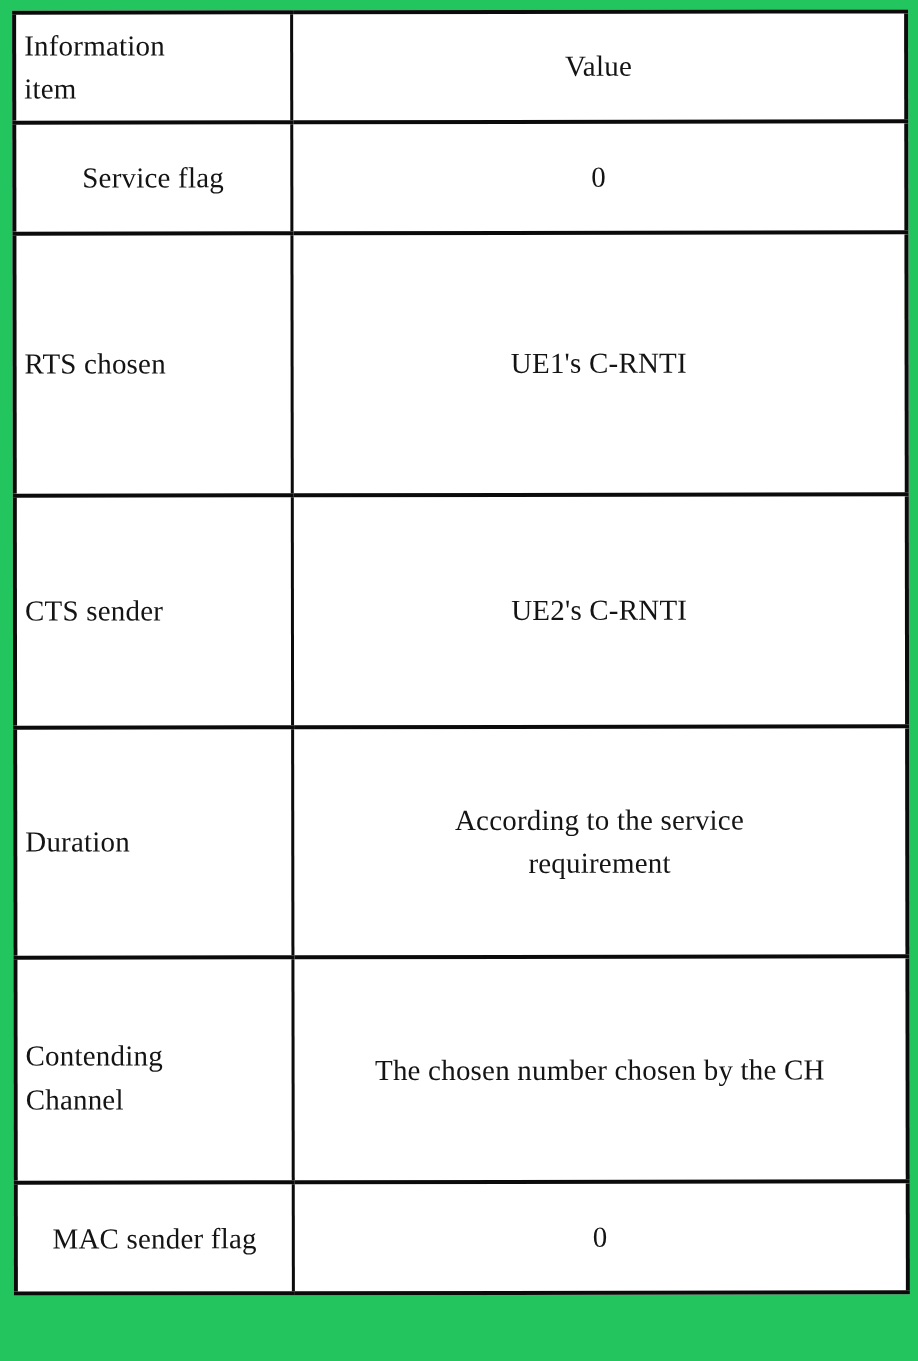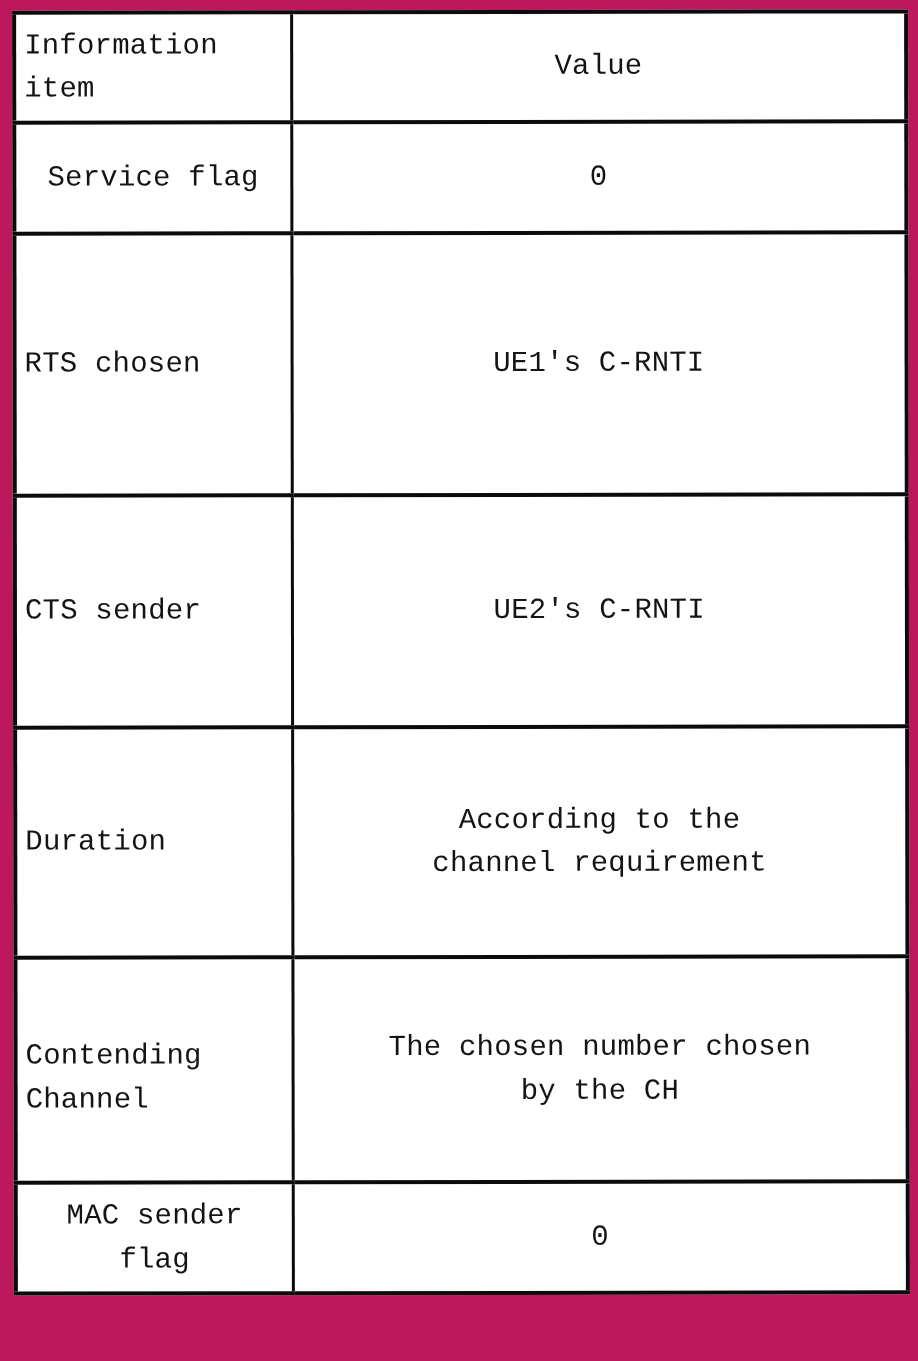--- a/index.html
+++ b/index.html
@@ -4,22 +4,22 @@
 <style>
   html, body {
     margin: 0;
     padding: 0;
     background: #ffffff;
   }
   .page {
     position: relative;
     width: 918px;
     height: 1361px;
-    background: #be185d;
-    font-family: Liberation Mono, monospace;
+    background: #22c55e;
+    font-family: Liberation Serif, serif;
     color: #141414;
     overflow: hidden;
   }
   table.scan-table {
     position: absolute;
     left: 13px;
     top: 10px;
     width: 892px;
     border-collapse: collapse;
     table-layout: fixed;
@@ -107,21 +107,21 @@
       <td class="val">
         <span>UE2's C-RNTI</span>
       </td>
     </tr>
 
     <tr class="row-duration">
       <td class="lbl-left">
         <span>Duration</span>
       </td>
       <td class="val">
-        <span class="cap cap-400">According to the channel requirement</span>
+        <span class="cap cap-400">According to the service requirement</span>
       </td>
     </tr>
 
     <tr class="row-contending">
       <td class="lbl-left">
         <span class="cap cap-180">Contending Channel</span>
       </td>
       <td class="val">
         <span class="cap cap-470">The chosen number chosen by the CH</span>
       </td>

